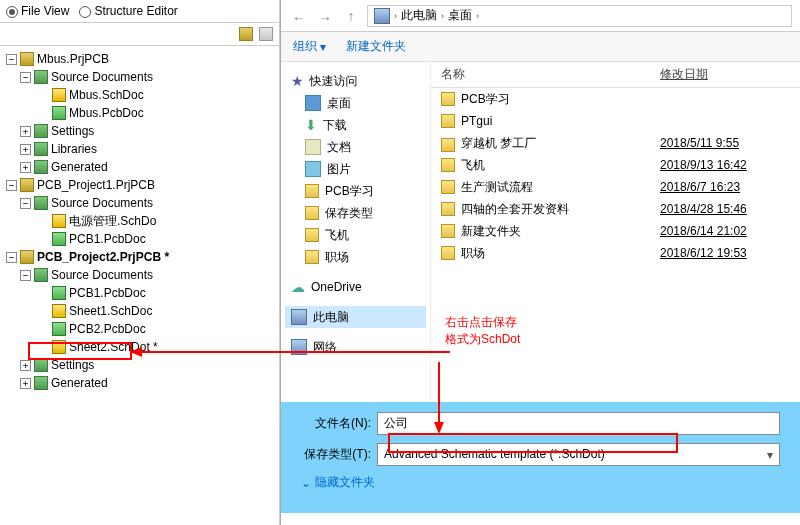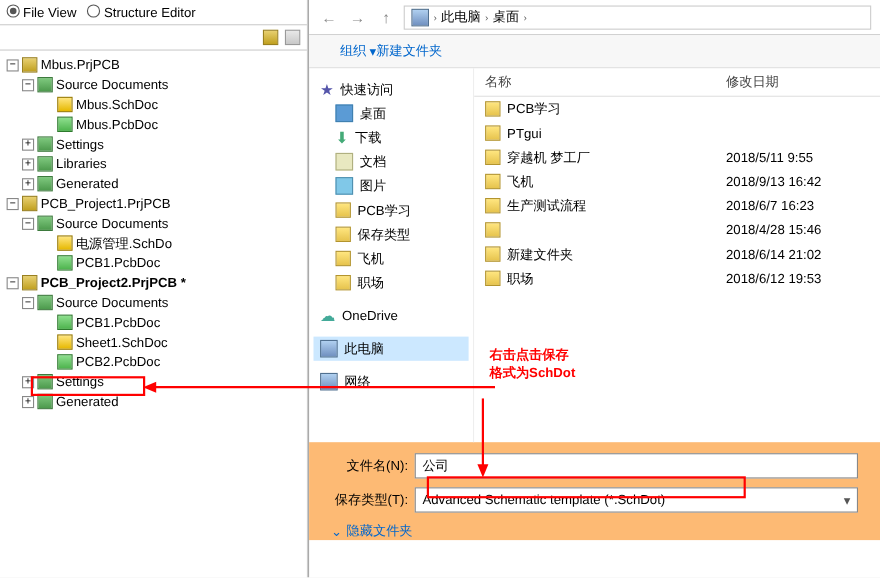--- a/index.html
+++ b/index.html
@@ -1,59 +1,59 @@
 <!DOCTYPE html>
 <html><head>
 <meta charset="utf-8">
 <style>
 * { margin:0; padding:0; box-sizing:border-box; font-family:"Microsoft YaHei","Segoe UI",sans-serif; font-size:12px; }
 body { background:#f0f0f0; width:800px; height:525px; overflow:hidden; position:relative; }
 .left-panel { position:absolute; left:0; top:0; width:280px; height:525px; background:#fff; border-right:1px solid #ccc; }
 .view-toggle { padding:4px 6px; border-bottom:1px solid #ccc; display:flex; gap:10px; align-items:center; }
-.radio { display:flex; align-items:flex-start; gap:3px; }
+.radio { display:flex; align-items:flex-end; gap:3px; }
 .radio-dot { width:12px; height:12px; border:1px solid #555; border-radius:50%; display:inline-flex; align-items:center; justify-content:center; }
 .radio-dot.on::after { content:""; width:6px; height:6px; background:#555; border-radius:50%; }
 .toolbar-small { padding:4px 6px; border-bottom:1px solid #ccc; display:flex; justify-content:flex-end; gap:6px; }
 .tree { padding:4px 2px; overflow:auto; height:calc(100% - 60px); }
 .tree-row { display:flex; align-items:center; height:18px; gap:3px; padding-left:4px; cursor:default; white-space:nowrap; }
 .tree-row.selected { background:#1e90ff; color:#fff; }
 .exp { width:11px; height:11px; border:1px solid #888; display:inline-flex; align-items:center; justify-content:center; font-size:9px; line-height:1; cursor:pointer; background:#fff; color:#000; font-family:monospace; }
 .sp { display:inline-block; width:11px; }
 .icon { width:14px; height:14px; display:inline-block; }
 .ic-proj { background:linear-gradient(#e8d070,#c0a020); border:1px solid #998020; }
 .ic-folder { background:linear-gradient(#7fc97f,#4d9a4d); border:1px solid #3d7a3d; }
 .ic-folder-y { background:linear-gradient(#ffe680,#e6c34d); border:1px solid #b3942d; }
 .ic-pcb { background:linear-gradient(#8fe08f,#4db34d); border:1px solid #2d7a2d; }
 .ic-sch { background:linear-gradient(#ffe680,#e6b800); border:1px solid #997a00; }
 .ic-doc { background:linear-gradient(#e8e8e8,#c8c8c8); border:1px solid #999; }
 .dialog { position:absolute; left:280px; top:0; width:520px; height:525px; background:#fff; border-left:1px solid #aaa; }
 .addr-bar { height:32px; border-bottom:1px solid #ccc; display:flex; align-items:center; padding:0 8px; gap:6px; background:#fff; }
 .nav-arrow { width:20px; height:20px; display:flex; align-items:center; justify-content:center; color:#888; cursor:pointer; font-size:14px; }
 .addr-path { display:flex; align-items:center; gap:4px; border:1px solid #ccc; padding:2px 6px; flex:1; height:22px; background:#fff; }
 .crumb-sep { color:#555; font-size:9px; }
-.cmd-bar { height:30px; border-bottom:1px solid #e0e0e0; display:flex; align-items:center; padding:0 28px; background:#f7f7f7; }
+.cmd-bar { height:30px; border-bottom:1px solid #e0e0e0; display:flex; align-items:center; padding:0 12px; gap:20px; background:#f7f7f7; }
 .cmd-item { color:#0066cc; cursor:pointer; display:flex; align-items:center; gap:3px; }
 .dlg-body { display:flex; height:340px; }
 .nav-pane { width:150px; border-right:1px solid #eee; padding:8px 4px; overflow:auto; }
 .nav-row { display:flex; align-items:center; gap:6px; height:22px; padding:0 6px; cursor:pointer; }
 .nav-row.sel { background:#cce8ff; }
 .nav-ic { width:16px; height:16px; display:inline-block; }
 .ic-star { color:#55a; font-size:14px; }
 .ic-desk { background:#5b9bd5; border:1px solid #4080b0; }
 .ic-dl { color:#4a7; font-size:14px; }
 .ic-docs { background:#e8e8c0; border:1px solid #b0b080; }
 .ic-pic { background:#80c8e8; border:1px solid #5090b0; }
 .ic-cloud { color:#4a9; font-size:14px; }
 .ic-pc { background:linear-gradient(#b0d0f0,#7090c0); border:1px solid #507090; }
 .file-pane { flex:1; overflow:auto; }
 .file-head { display:flex; border-bottom:1px solid #e0e0e0; height:26px; align-items:center; color:#444; }
 .col-name { flex:1; padding-left:10px; }
-.col-date { width:140px; }
+.col-date { width:140px;text-decoration:underline; }
 .file-row { display:flex; height:22px; align-items:center; cursor:default; }
-.bottom-panel { padding:10px 20px 0 20px; background:#fdba74; }
+.bottom-panel { padding:10px 20px 22px 20px; background:#7dd3fc; }
 .form-row { display:flex; align-items:center; margin-bottom:8px; gap:6px; }
 .form-label { width:70px; text-align:right; }
 .form-input { flex:1; border:1px solid #888; padding:3px 6px; background:#fff; height:23px; }
 .combo { position:relative; }
 .combo::after { content:"▾"; position:absolute; right:6px; top:4px; color:#555; }
 .hide-link { color:#0066cc; cursor:pointer; display:flex; align-items:center; gap:4px; margin-top:6px; }
 .annotation { position:absolute; color:#ff0000; font-family:"SimSun","Songti SC",serif; font-size:18px; pointer-events:none; line-height:1.4; }
 .red-box { position:absolute; border:2px solid #ff0000; pointer-events:none; }
 svg.arrow { position:absolute; pointer-events:none; }
 </style>
@@ -149,20 +149,25 @@
     <div class="tree-row" style="padding-left:36px">
         <span class="sp"></span>
         <span class="icon ic-sch"></span>
         <span>Sheet1.SchDoc</span>
       </div>
     <div class="tree-row" style="padding-left:36px">
         <span class="sp"></span>
         <span class="icon ic-pcb"></span>
         <span>PCB2.PcbDoc</span>
       </div>
+    <div class="tree-row" style="padding-left:36px">
+        <span class="sp"></span>
+        <span class="icon ic-sch"></span>
+        <span>Sheet2.SchDot *</span>
+      </div>
     <div class="tree-row" style="padding-left:18px">
         <span class="exp">+</span>
         <span class="icon ic-folder"></span>
         <span>Settings</span>
       </div>
     <div class="tree-row" style="padding-left:18px">
         <span class="exp">+</span>
         <span class="icon ic-folder"></span>
         <span>Generated</span>
       </div>
@@ -256,21 +261,21 @@
               <span>PCB学习</span>
             </div>
           </div>
           <div class="file-row">
             <div class="col-name" style="display:flex;align-items:center;gap:6px">
               <span class="icon ic-folder-y"></span>
               <span>PTgui</span>
             </div>
           </div>
           <div class="file-row">
-            <div class="col-name" style="display:flex;align-items:center;gap:6px">
+            <div class="col-name" style="display:flex;align-items:flex-end;gap:6px">
               <span class="icon ic-folder-y"></span>
               <span>穿越机 梦工厂</span>
             </div>
             <div class="col-date">2018/5/11 9:55</div>
           </div>
           <div class="file-row">
             <div class="col-name" style="display:flex;align-items:center;gap:6px">
               <span class="icon ic-folder-y"></span>
               <span>飞机</span>
             </div>
@@ -279,20 +284,21 @@
           <div class="file-row">
             <div class="col-name" style="display:flex;align-items:center;gap:6px">
               <span class="icon ic-folder-y"></span>
               <span>生产测试流程</span>
             </div>
             <div class="col-date">2018/6/7 16:23</div>
           </div>
           <div class="file-row">
             <div class="col-name" style="display:flex;align-items:center;gap:6px">
               <span class="icon ic-folder-y"></span>
+              <span>四轴的全套开发资料</span>
             </div>
             <div class="col-date">2018/4/28 15:46</div>
           </div>
           <div class="file-row">
             <div class="col-name" style="display:flex;align-items:center;gap:6px">
               <span class="icon ic-folder-y"></span>
               <span>新建文件夹</span>
             </div>
             <div class="col-date">2018/6/14 21:02</div>
           </div>
@@ -317,21 +323,21 @@
     </div>
     <div class="hide-link">
         <span>⌄</span>
         <span>隐藏文件夹</span>
       </div>
   </div>
 </div>
 
 <div class="red-box" style="left:28px; top:342px; width:104px; height:18px;"></div>
 <div class="red-box" style="left:388px; top:433px; width:290px; height:20px;"></div>
-<div class="annotation" style="left:445px; top:314px;font-weight:bold;">
+<div class="annotation" style="left:445px; top:314px;">
   <div>右击点击保存</div>
   <div>格式为SchDot</div>
 </div>
 <svg class="arrow" style="left:130px; top:345px;" width="320" height="14">
   <line x1="320" y1="7" x2="10" y2="7" stroke="#ff0000" stroke-width="2"></line>
   <polygon points="0,7 12,2 12,12" fill="#ff0000"></polygon>
 </svg>
 <svg class="arrow" style="left:432px; top:362px;" width="14" height="72">
   <line x1="7" y1="0" x2="7" y2="62" stroke="#ff0000" stroke-width="2"></line>
   <polygon points="7,72 2,60 12,60" fill="#ff0000"></polygon>

